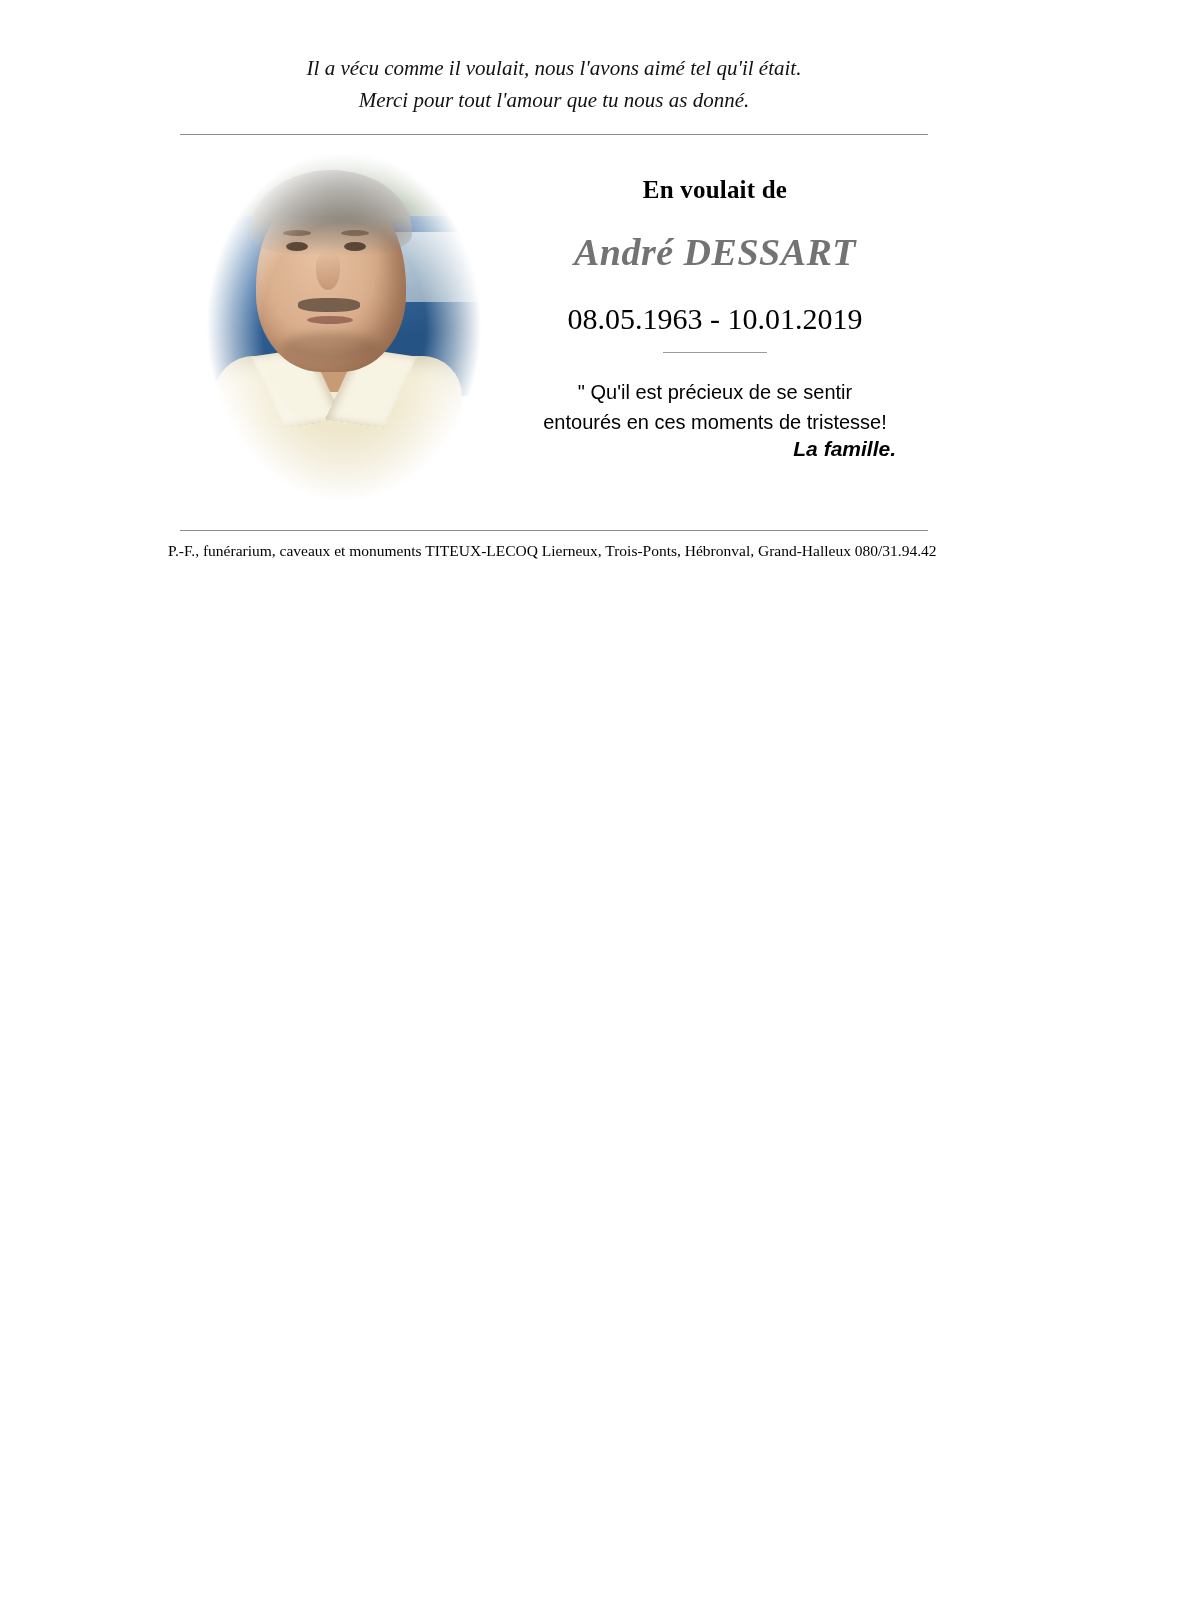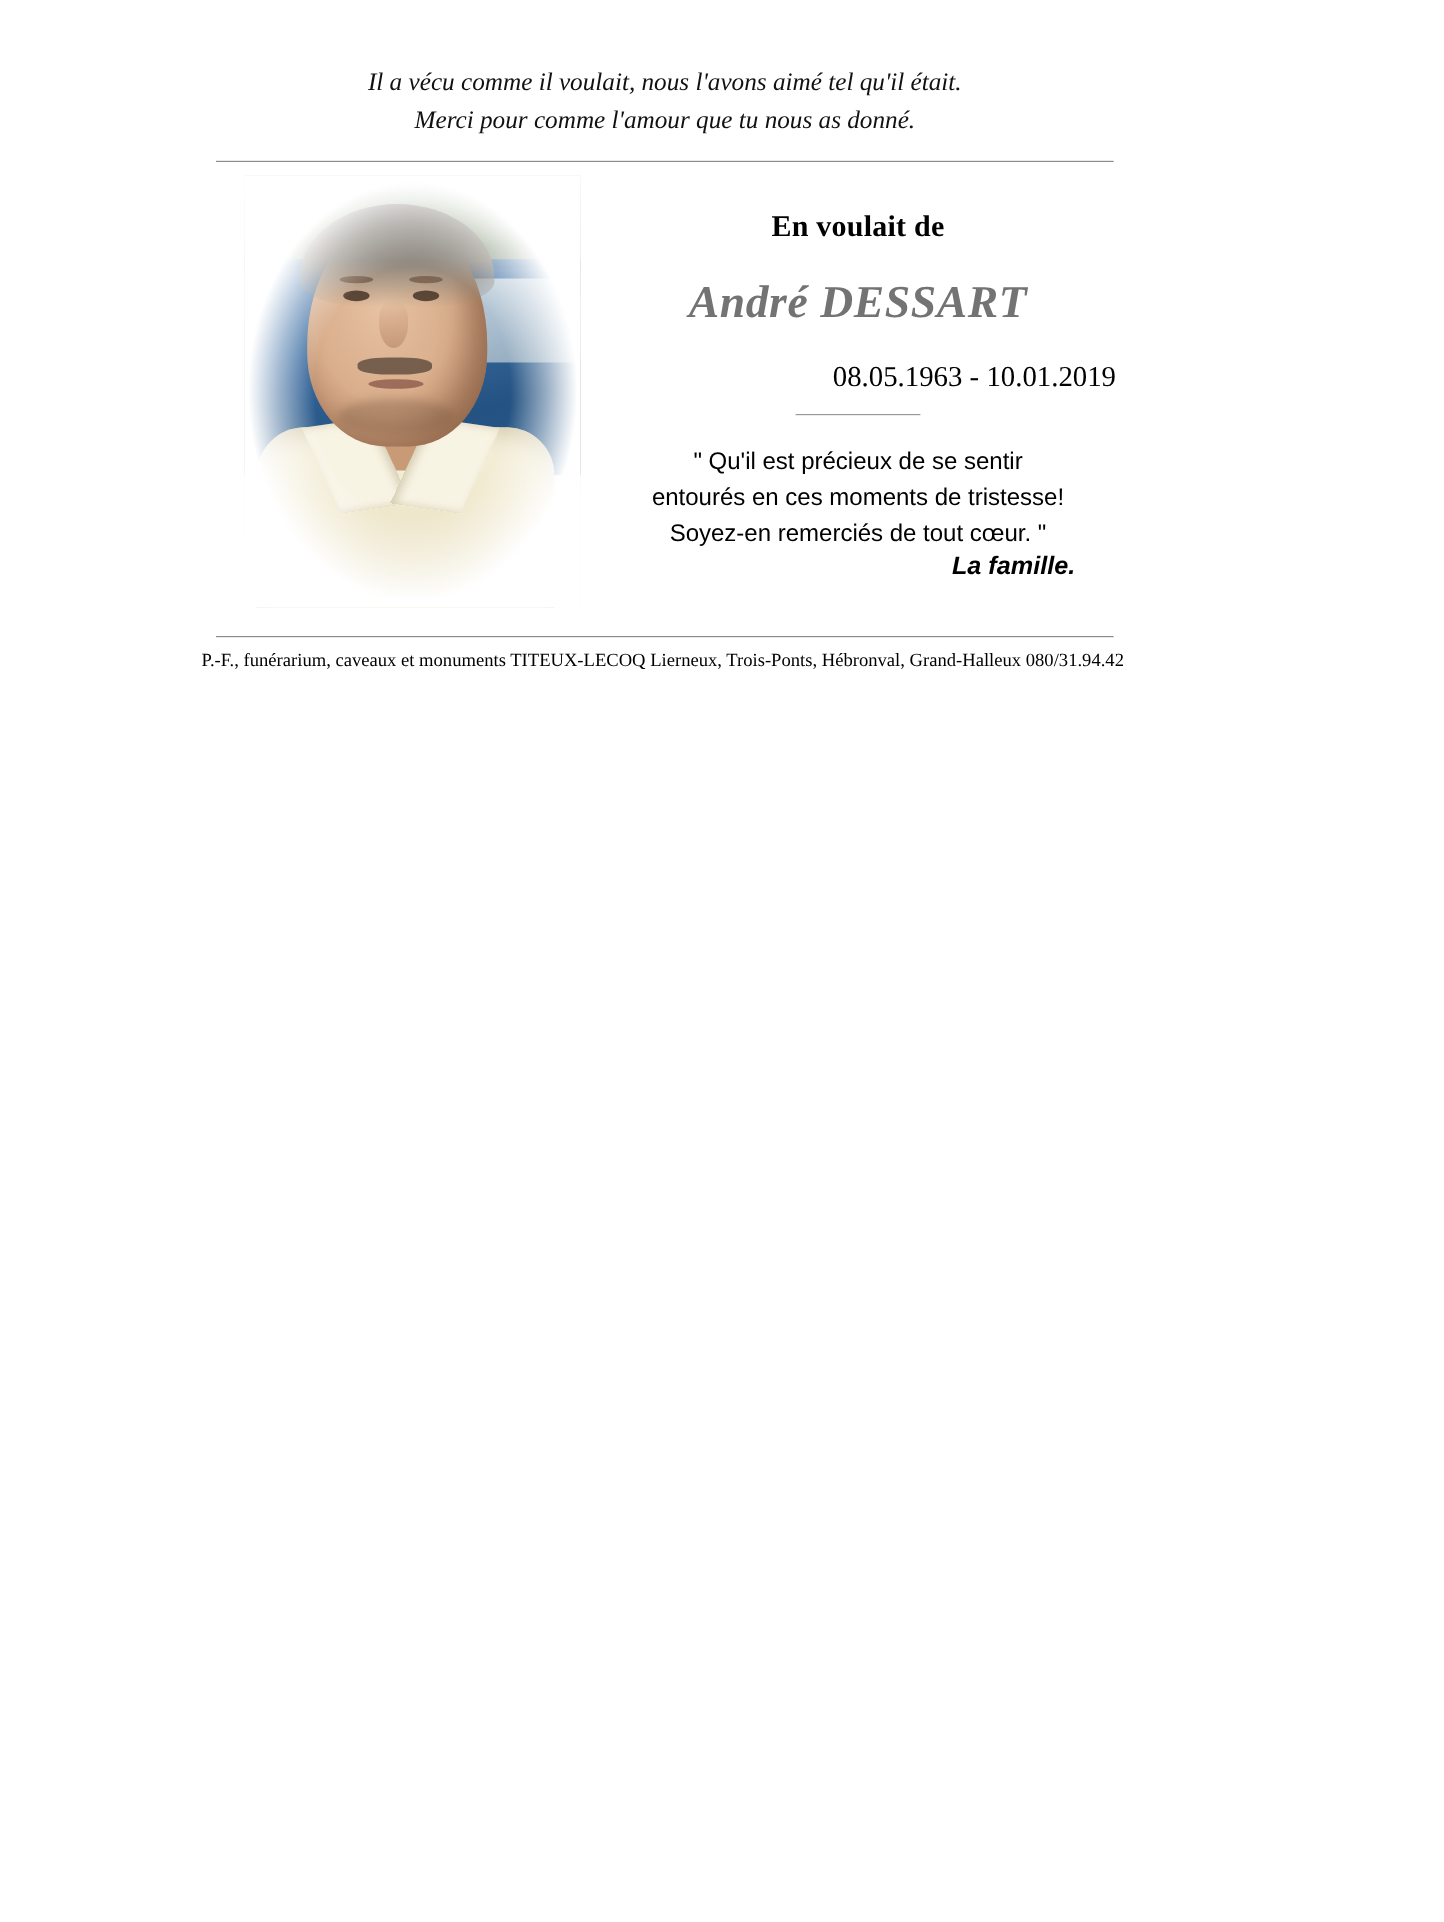--- a/index.html
+++ b/index.html
@@ -215,23 +215,22 @@
     font-family: "Liberation Serif", serif;
     font-weight: bold;
     font-style: italic;
     font-size: 38px;
     letter-spacing: .5px;
     color: #737373;
   }
   .dates {
     margin-top: 28px;
     font-family: "Liberation Serif", serif;
-    font-size: 24px;
-    color: #000;
-    text-align: right;
+    font-size: 30px;
+    color: #000;
   }
   .short-rule {
     margin: 16px auto 0 auto;
     width: 104px;
     height: 1px;
     background: #9a9a9a;
   }
   .quote {
     margin-top: 24px;
     font-family: "Liberation Sans", sans-serif;
@@ -263,21 +262,21 @@
     white-space: nowrap;
   }
 </style>
 </head>
 <body>
 
 <div class="page">
 
   <div class="epitaph">
     <div>Il a vécu comme il voulait, nous l'avons aimé tel qu'il était.</div>
-    <div>Merci pour comme l'amour que tu nous as donné.</div>
+    <div>Merci pour tout l'amour que tu nous as donné.</div>
   </div>
 
   <div class="rule top"></div>
 
   <div class="photo-frame">
     <div class="photo">
       <div class="trees"></div>
       <div class="car"></div>
       <div class="car-window"></div>
       <div class="shirt"></div>
@@ -299,21 +298,20 @@
   </div>
 
   <div class="memorial">
     <div class="in-memory">En voulait de</div>
     <div class="name">André  DESSART</div>
     <div class="dates">08.05.1963  -  10.01.2019</div>
     <div class="short-rule"></div>
     <div class="quote">
       <div>" Qu'il est précieux de se sentir</div>
       <div>entourés en ces moments de tristesse!</div>
-      <div>Soyez-en remerciés de tout cœur. "</div>
     </div>
     <div class="signature">La famille.</div>
   </div>
 
   <div class="rule bottom"></div>
 
   <div class="footer">P.-F.,  funérarium, caveaux et monuments TITEUX-LECOQ  Lierneux, Trois-Ponts, Hébronval, Grand-Halleux  080/31.94.42</div>
 
 </div>
 

